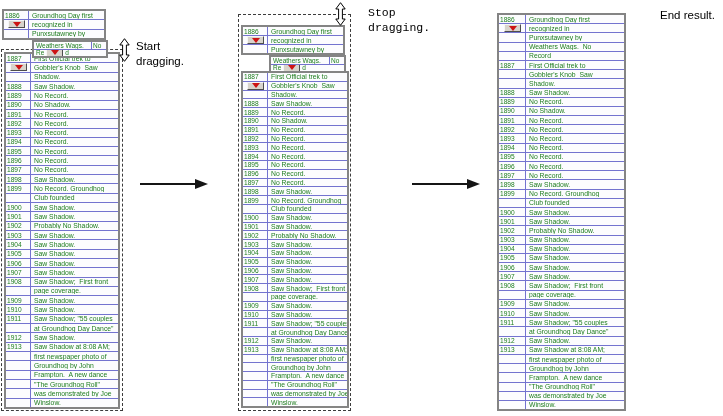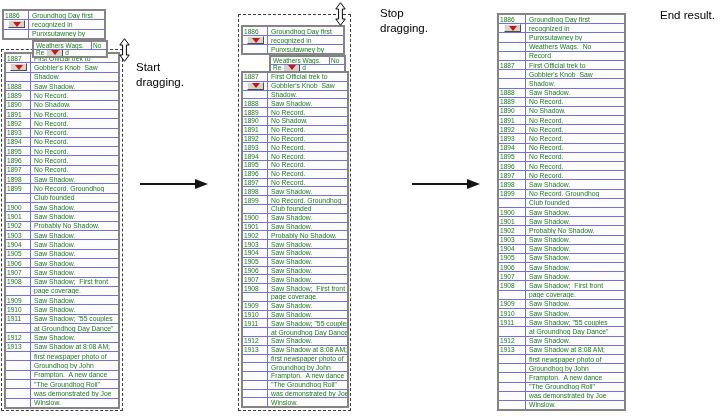--- a/index.html
+++ b/index.html
@@ -363,21 +363,21 @@
         <span class="tri"></span>
       </span>
       <span>d</span>
     </div>
   </div>
 
   <svg class="cursor" style="left:119px; top:38px;" width="11" height="24" viewBox="0 0 11 24">
     <path d="M5.5 0.7 L10.2 7 L7.4 7 L7.4 17 L10.2 17 L5.5 23.3 L0.8 17 L3.6 17 L3.6 7 L0.8 7 Z" fill="#ffffff" stroke="#000000" stroke-width="1"></path>
   </svg>
 
-  <div class="caption" style="left:136px; top:39px;margin-top:21px;">Start
+  <div class="caption" style="left:136px; top:39px;">Start
 dragging.</div>
 
   <svg class="arrow" style="left:139px; top:177px;" width="70" height="14" viewBox="0 0 70 14">
     <line x1="1" y1="7" x2="57" y2="7" stroke="#151515" stroke-width="2"></line>
     <polygon points="56,2 69,7 56,12" fill="#151515"></polygon>
   </svg>
 
   <div class="dashed" style="left:238px; top:14px; width:113px; height:397px;"></div>
 
   <div class="lbox" style="left:241px; top:71px; width:108px; height:337px;">
@@ -690,21 +690,21 @@
         <span class="tri"></span>
       </span>
       <span>d</span>
     </div>
   </div>
 
   <svg class="cursor" style="left:335px; top:2px;" width="11" height="24" viewBox="0 0 11 24">
     <path d="M5.5 0.7 L10.2 7 L7.4 7 L7.4 17 L10.2 17 L5.5 23.3 L0.8 17 L3.6 17 L3.6 7 L0.8 7 Z" fill="#ffffff" stroke="#000000" stroke-width="1"></path>
   </svg>
 
-  <div class="caption" style="left:380px; top:6px;">Stop
+  <div class="caption" style="left:368px; top:6px;font-family:Liberation Mono, monospace;">Stop
 dragging.</div>
 
   <svg class="arrow" style="left:411px; top:177px;" width="70" height="14" viewBox="0 0 70 14">
     <line x1="1" y1="7" x2="57" y2="7" stroke="#151515" stroke-width="2"></line>
     <polygon points="56,2 69,7 56,12" fill="#151515"></polygon>
   </svg>
 
   <div class="lbox wide" style="left:497px; top:13px; width:129px; height:398px;">
 
   <div class="row">

